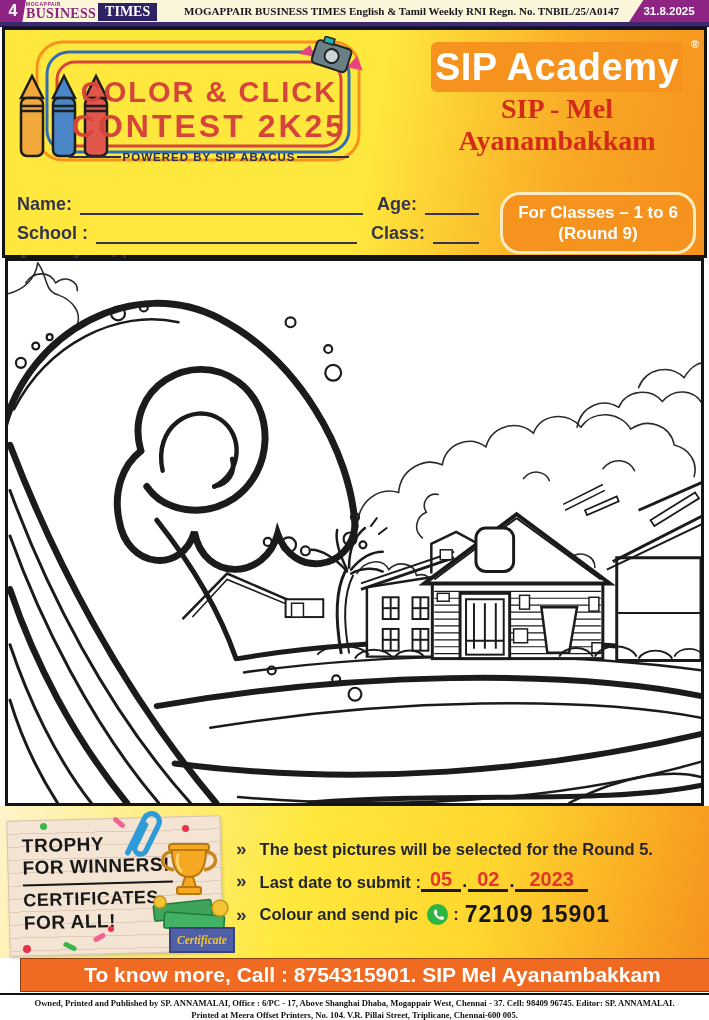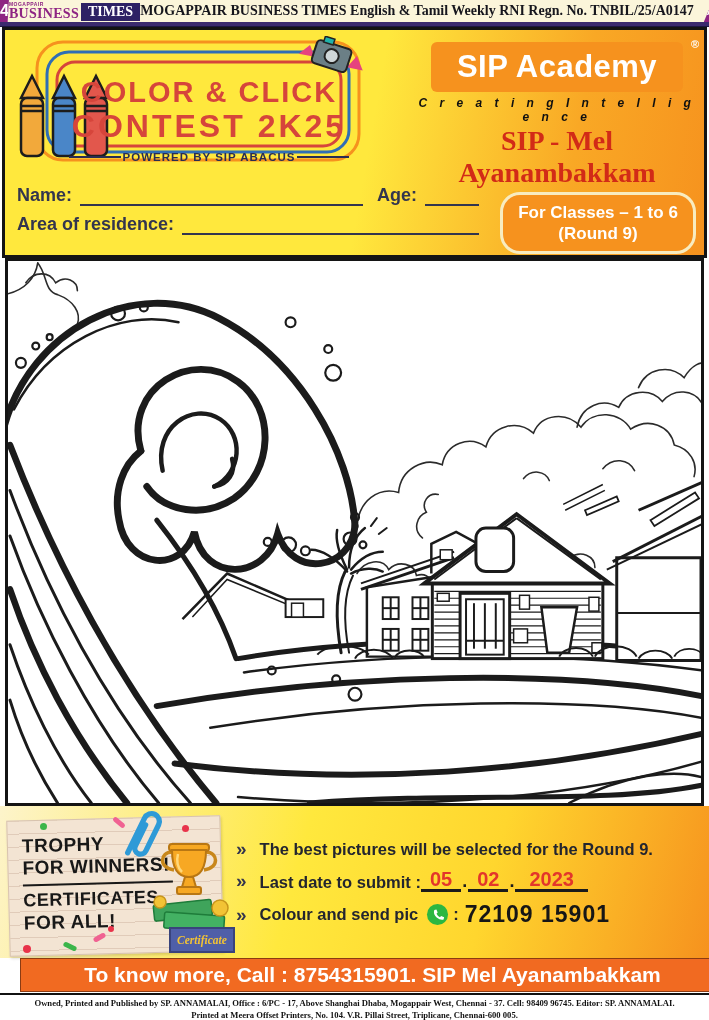--- a/index.html
+++ b/index.html
@@ -10,37 +10,37 @@
   
   .hdr{left:0;top:0;width:709px;height:22px;background:#FBF5DA;display:flex;align-items:center;}
   .pgnum{width:26px;height:22px;background:#8E2483;color:#fff;font-weight:800;font-size:16px;
          display:flex;align-items:center;justify-content:center;clip-path:polygon(0 0,100% 0,86% 100%,0 100%);}
   .mast{display:flex;align-items:flex-end;margin-left:0;}
   .mast-left{display:flex;flex-direction:column;line-height:1;}
   .mast-top{font-size:5px;font-weight:800;color:#8E2483;letter-spacing:.5px;}
   .mast-main{font-family:"Liberation Serif",serif;font-size:14px;font-weight:800;color:#8E2483;letter-spacing:.3px;}
   .mast-box{font-family:"Liberation Serif",serif;font-size:14px;font-weight:800;color:#fff;background:#2E2265;
             padding:1px 7px;margin-left:2px;}
-  .hdr-center{margin-left:auto;font-family:"Liberation Serif",serif;font-size:14px;font-weight:700;color:#16161d;
+  .hdr-center{margin-left:auto;font-family:"Liberation Serif",serif;font-size:11px;font-weight:700;color:#16161d;
               white-space:nowrap;}
   .hdr-date{margin-left:10px;width:80px;height:22px;background:#8E2483;color:#fff;font-size:11.5px;font-weight:700;
             display:flex;align-items:center;justify-content:center;clip-path:polygon(18% 0,100% 0,100% 100%,0 100%);}
   .hdr-rule{left:0;top:22px;width:709px;height:4px;background:#3B2A6E;border-bottom:1px solid #1C1640;}
 
   
   .panel{left:2px;top:27px;width:705px;height:231px;box-sizing:border-box;border:3px solid #141414;
          background:linear-gradient(100deg,#FFE83D 0%,#FFE83D 52%,#F9A825 80%,#F6921E 100%);}
   .acad{left:406px;top:12px;width:292px;text-align:center;}
   .acad-box{position:relative;margin:0 auto;width:252px;height:50px;background:#F6921E;border-radius:6px;
             display:flex;align-items:center;justify-content:center;}
-  .acad-name{color:#fff;font-size:31px;font-weight:800;letter-spacing:.5px;}
+  .acad-name{color:#fff;font-size:38px;font-weight:800;letter-spacing:.5px;}
   .acad-reg{position:absolute;right:-16px;top:-4px;color:#fff;font-size:11px;font-weight:700;}
   .acad-tag{margin-top:4px;font-size:12px;font-weight:700;font-style:italic;letter-spacing:4.5px;color:#101010;}
   .acad-branch{margin-top:1px;font-family:"Liberation Serif",serif;font-size:28px;font-weight:800;color:#D22B17;}
-  .form{left:12px;top:154px;width:462px;color:#33354E;font-size:18px;font-weight:700;}
+  .form{left:12px;top:163px;width:462px;color:#33354E;font-size:18px;font-weight:700;}
   .frow{display:flex;align-items:flex-end;margin-bottom:7px;height:22px;}
   .flabel{white-space:nowrap;padding-right:8px;}
   .fline{flex:1;border-bottom:2.5px solid #33354E;height:14px;}
   .fline.w54{flex:none;width:54px;} .fline.w44{flex:none;width:46px;}
   .badge{right:8px;top:162px;width:190px;height:56px;background:#F6921E;border:3px solid #F8ECC0;border-radius:20px;
          color:#fff;text-align:center;display:flex;flex-direction:column;justify-content:center;line-height:1.25;}
   .badge .b1{font-size:17px;font-weight:800;} .badge .b2{font-size:17px;font-weight:800;}
 
   
   .artbox{left:5px;top:258px;width:699px;height:548px;box-sizing:border-box;border:3px solid #141414;background:#fff;}
@@ -132,30 +132,35 @@
       <line x1="58" y1="121" x2="110" y2="121" stroke="#2A2D52" stroke-width="2"></line>
       <line x1="286" y1="121" x2="338" y2="121" stroke="#2A2D52" stroke-width="2"></line>
       <text x="198" y="125" text-anchor="middle" font-family="Liberation Sans, sans-serif" font-size="11.5" font-weight="800" fill="#2A2D52" letter-spacing="1">POWERED BY SIP ABACUS</text>
     </svg>
 
     <div class="abs acad">
       <div class="acad-box">
         <span class="acad-name">SIP Academy</span>
         <span class="acad-reg">®</span>
       </div>
-      <div class="acad-tag">C r e a t i n g   I n t e l l i g e n c e</div>
       <div class="acad-branch">SIP - Mel Ayanambakkam</div>
     </div>
 
     <div class="abs form">
       <div class="frow">
         <span class="flabel">Name:</span>
         <span class="fline"></span>
         <span class="flabel" style="padding-left:14px;">Age:</span>
         <span class="fline w54"></span>
+      </div>
+      <div class="frow">
+        <span class="flabel">School :</span>
+        <span class="fline"></span>
+        <span class="flabel" style="padding-left:14px;">Class:</span>
+        <span class="fline w44"></span>
       </div>
       <div class="frow">
         <span class="flabel">Area of residence:</span>
         <span class="fline"></span>
       </div>
     </div>
 
     <div class="abs badge">
       <div class="b1">For Classes – 1 to 6</div>
       <div class="b2">(Round 9)</div>
@@ -356,21 +361,21 @@
       <path d="M 32,12 c -2,8 0,14 4,18" stroke="#FFD87A" stroke-width="2.5" fill="none"></path>
       <path d="M 39,35 h 8 l 3,10 h -14 z" fill="#F7A823" stroke="#B97713" stroke-width="2"></path>
       <rect x="31" y="45" width="24" height="7" rx="2" fill="#F7A823" stroke="#B97713" stroke-width="2"></rect>
       <rect x="24" y="86" width="64" height="24" fill="#4F5FA8" stroke="#39437C" stroke-width="2"></rect>
       <text x="56" y="102" text-anchor="middle" font-family="Liberation Serif, serif" font-style="italic" font-size="11.5" font-weight="700" fill="#F2C335">Certificate</text>
     </svg>
 
     <div class="abs bullets">
       <div class="brow">
         <span class="chev">»</span>
-        <span class="btext">The best pictures will be selected for the Round 9.</span>
+        <span class="btext">The best pictures will be selected for the Round 5.</span>
       </div>
       <div class="brow" style="align-items:flex-end;">
         <span class="chev">»</span>
         <span class="btext" style="margin-right:0;">Last date to submit :</span>
         <span class="dpart">05</span>
         <span class="dsep">.</span>
         <span class="dpart">02</span>
         <span class="dsep">.</span>
         <span class="dpart" style="padding:0 14px;">2023</span>
       </div>

